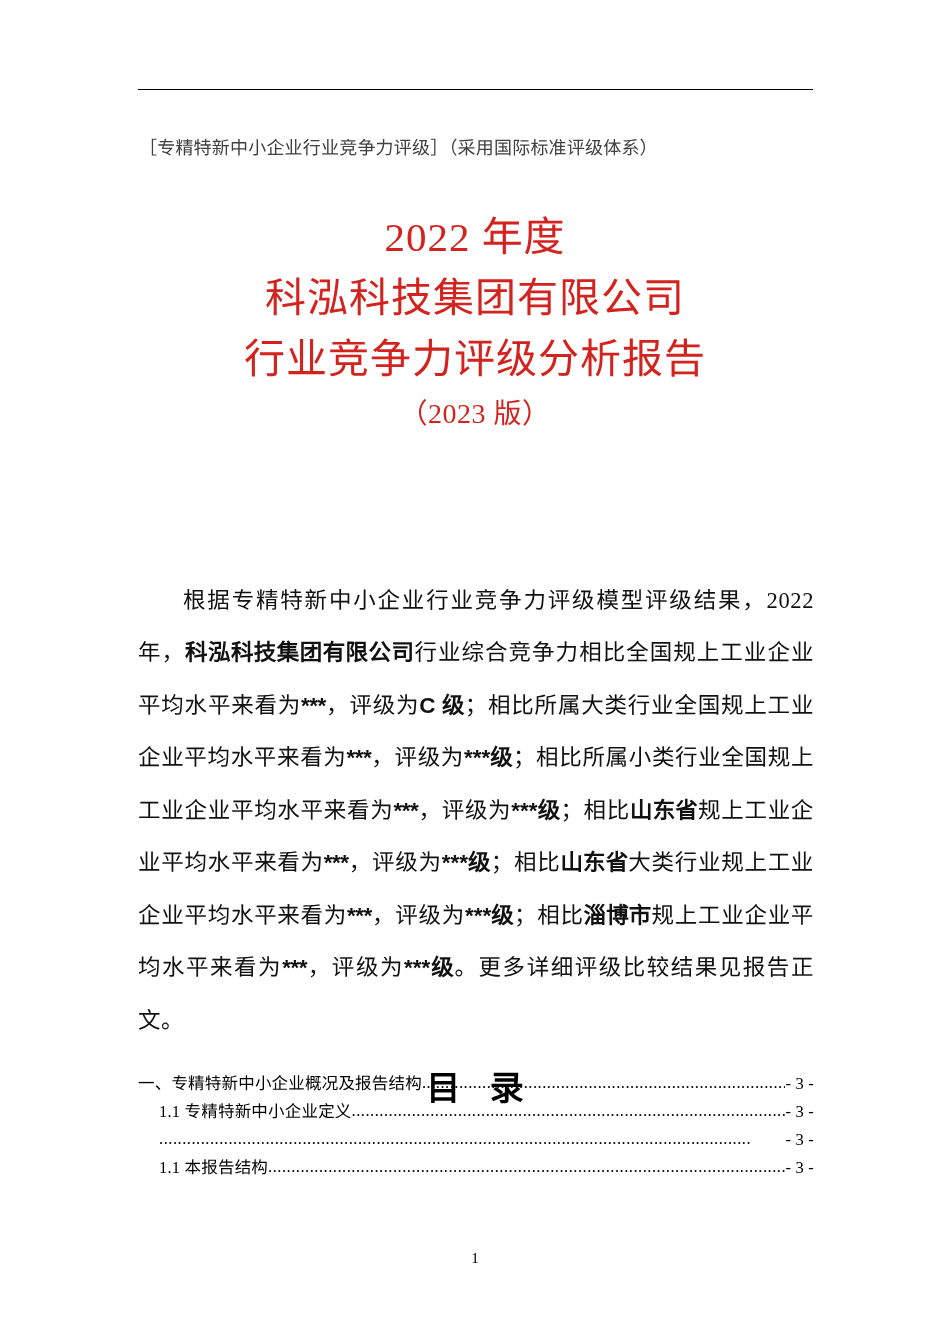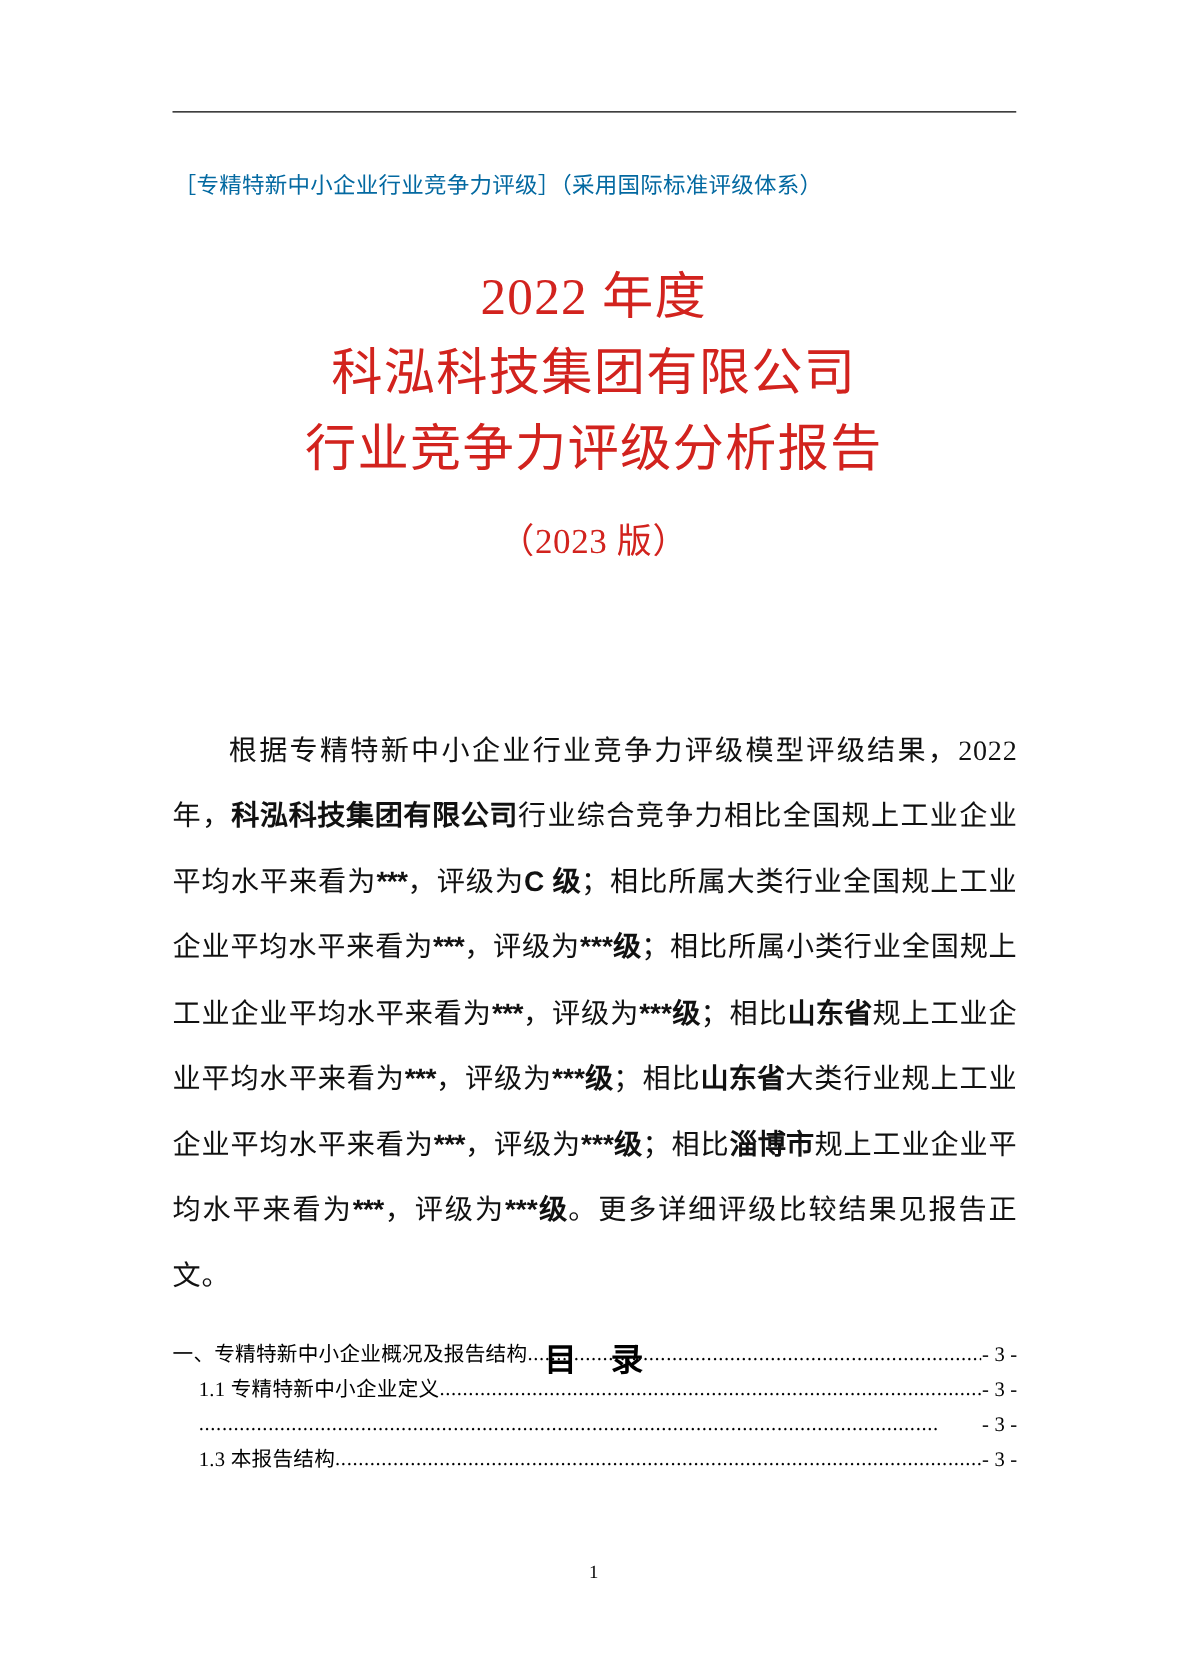--- a/index.html
+++ b/index.html
@@ -54,21 +54,21 @@
   
   .doc-subtitle {
     position: absolute;
     left: 139px;
     top: 134px;
     font-family: "Liberation Sans", "DejaVu Sans", sans-serif;
     font-size: 18px;
     line-height: 28px;
     letter-spacing: 0.2px;
     white-space: nowrap;
-    color: #0369a1;
+    color: #404040;
   }
 
   
   .title-block {
     position: absolute;
     left: 0;
     top: 207px;
     width: 950px;
     text-align: center;
     color: #d2231e;
@@ -81,21 +81,21 @@
     letter-spacing: 1px;
   }
   .title-line.l1 { font-size: 41px; }
   .title-line.l2 { font-size: 41px; }
   .title-line.l3 { font-size: 41px; }
   .title-version {
     font-family: "Liberation Serif", "DejaVu Serif", serif;
     font-size: 28px;
     line-height: 48px;
     letter-spacing: 0.5px;
-    margin-top: 20px;
+    margin-top: 0;
   }
 
   
   .summary-heading {
     position: absolute;
     left: 0;
     top: 498px;
     width: 950px;
     text-align: center;
     font-family: "Liberation Sans", "DejaVu Sans", sans-serif;
@@ -136,21 +136,21 @@
 
   
   .toc-heading {
     position: absolute;
     left: 0;
     top: 1070px;
     width: 950px;
     text-align: center;
     font-family: "Liberation Sans", "DejaVu Sans", sans-serif;
     font-weight: bold;
-    font-size: 26px;
+    font-size: 34px;
     line-height: 36px;
     letter-spacing: 10px;
     text-indent: 10px;
     color: #000000;
   }
   .toc-list {
     position: absolute;
     left: 138px;
     top: 1070px;
     width: 676px;
@@ -230,21 +230,21 @@
       <div class="toc-entry level-2">
         <span class="toc-label">1.1 专精特新中小企业定义</span>
         <span class="toc-dots"></span>
         <span class="toc-page">- 3 -</span>
       </div>
       <div class="toc-entry level-2">
         <span class="toc-dots"></span>
         <span class="toc-page">- 3 -</span>
       </div>
       <div class="toc-entry level-2">
-        <span class="toc-label">1.3 本报告结构</span>
+        <span class="toc-label">1.1 本报告结构</span>
         <span class="toc-dots"></span>
         <span class="toc-page">- 3 -</span>
       </div>
     </div>
 
   <div class="page-number">1</div>
 
 </div>
 
 </body></html>

